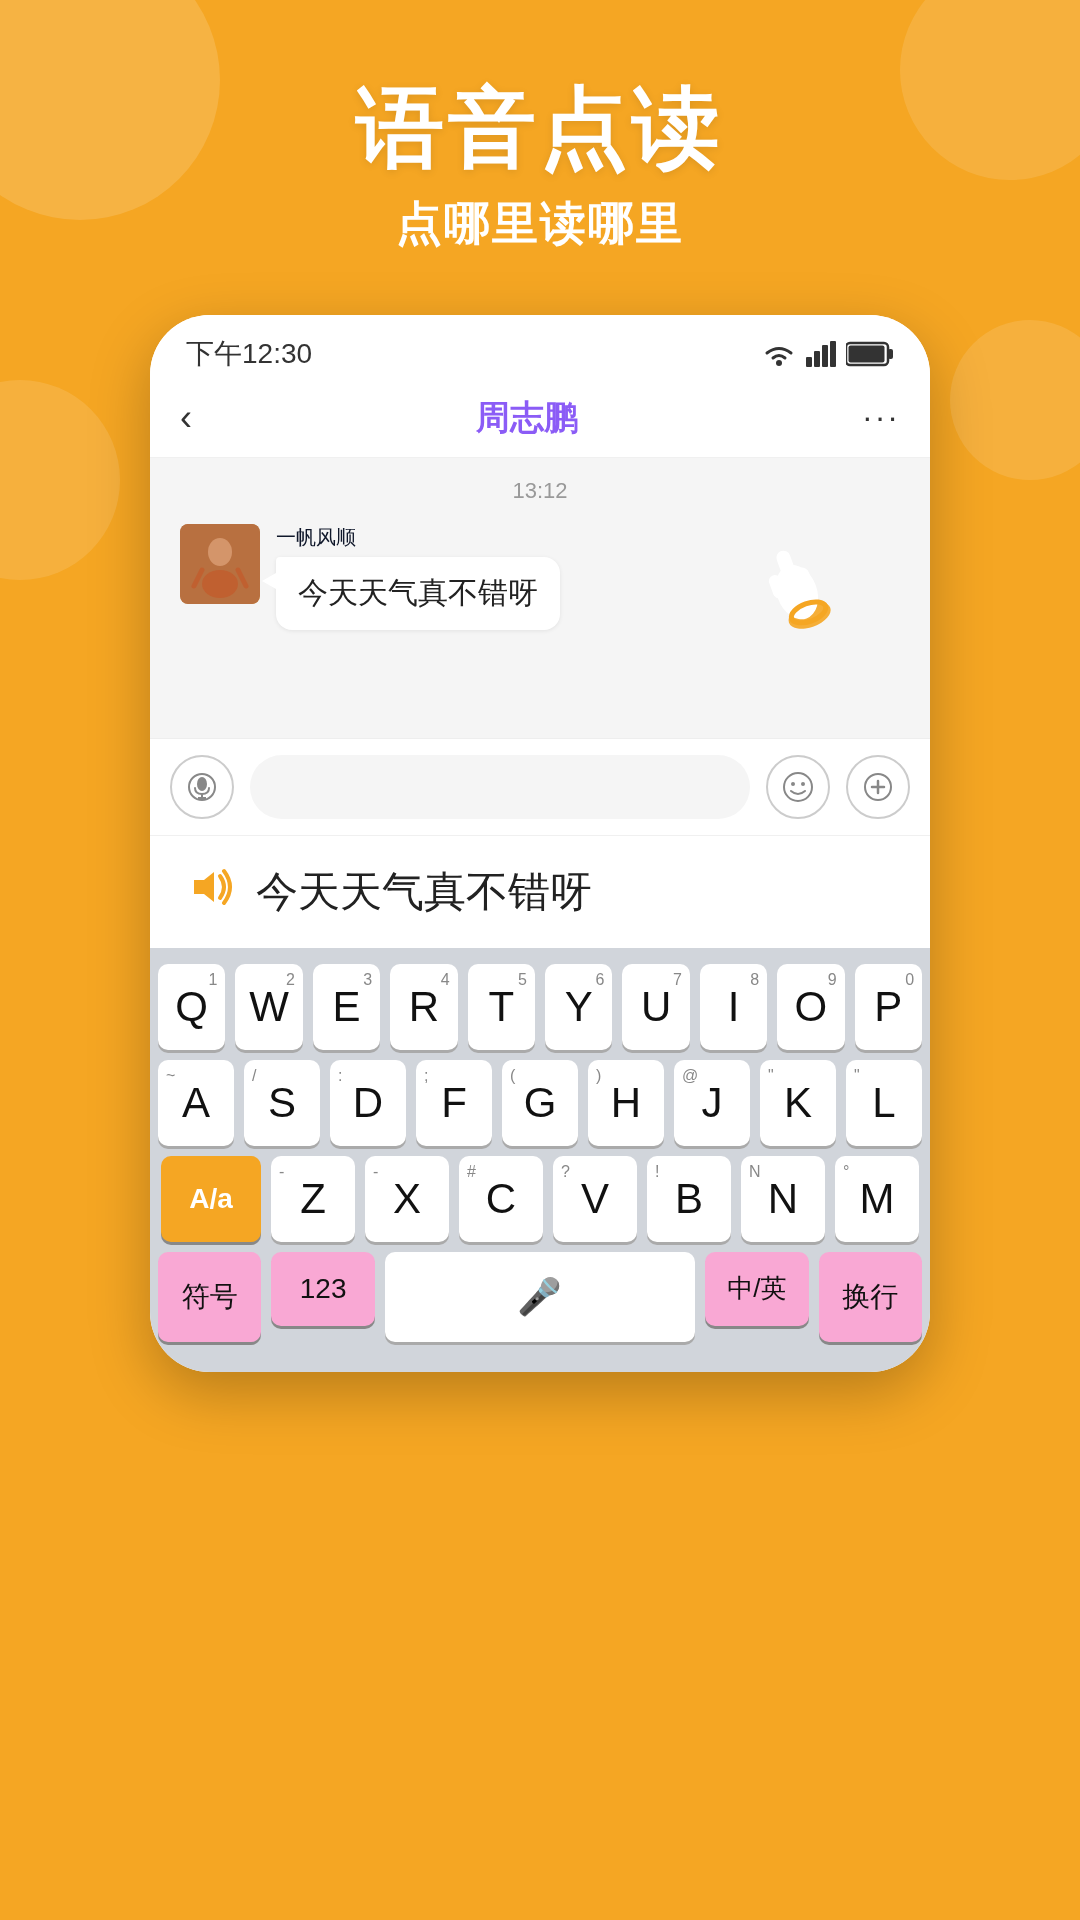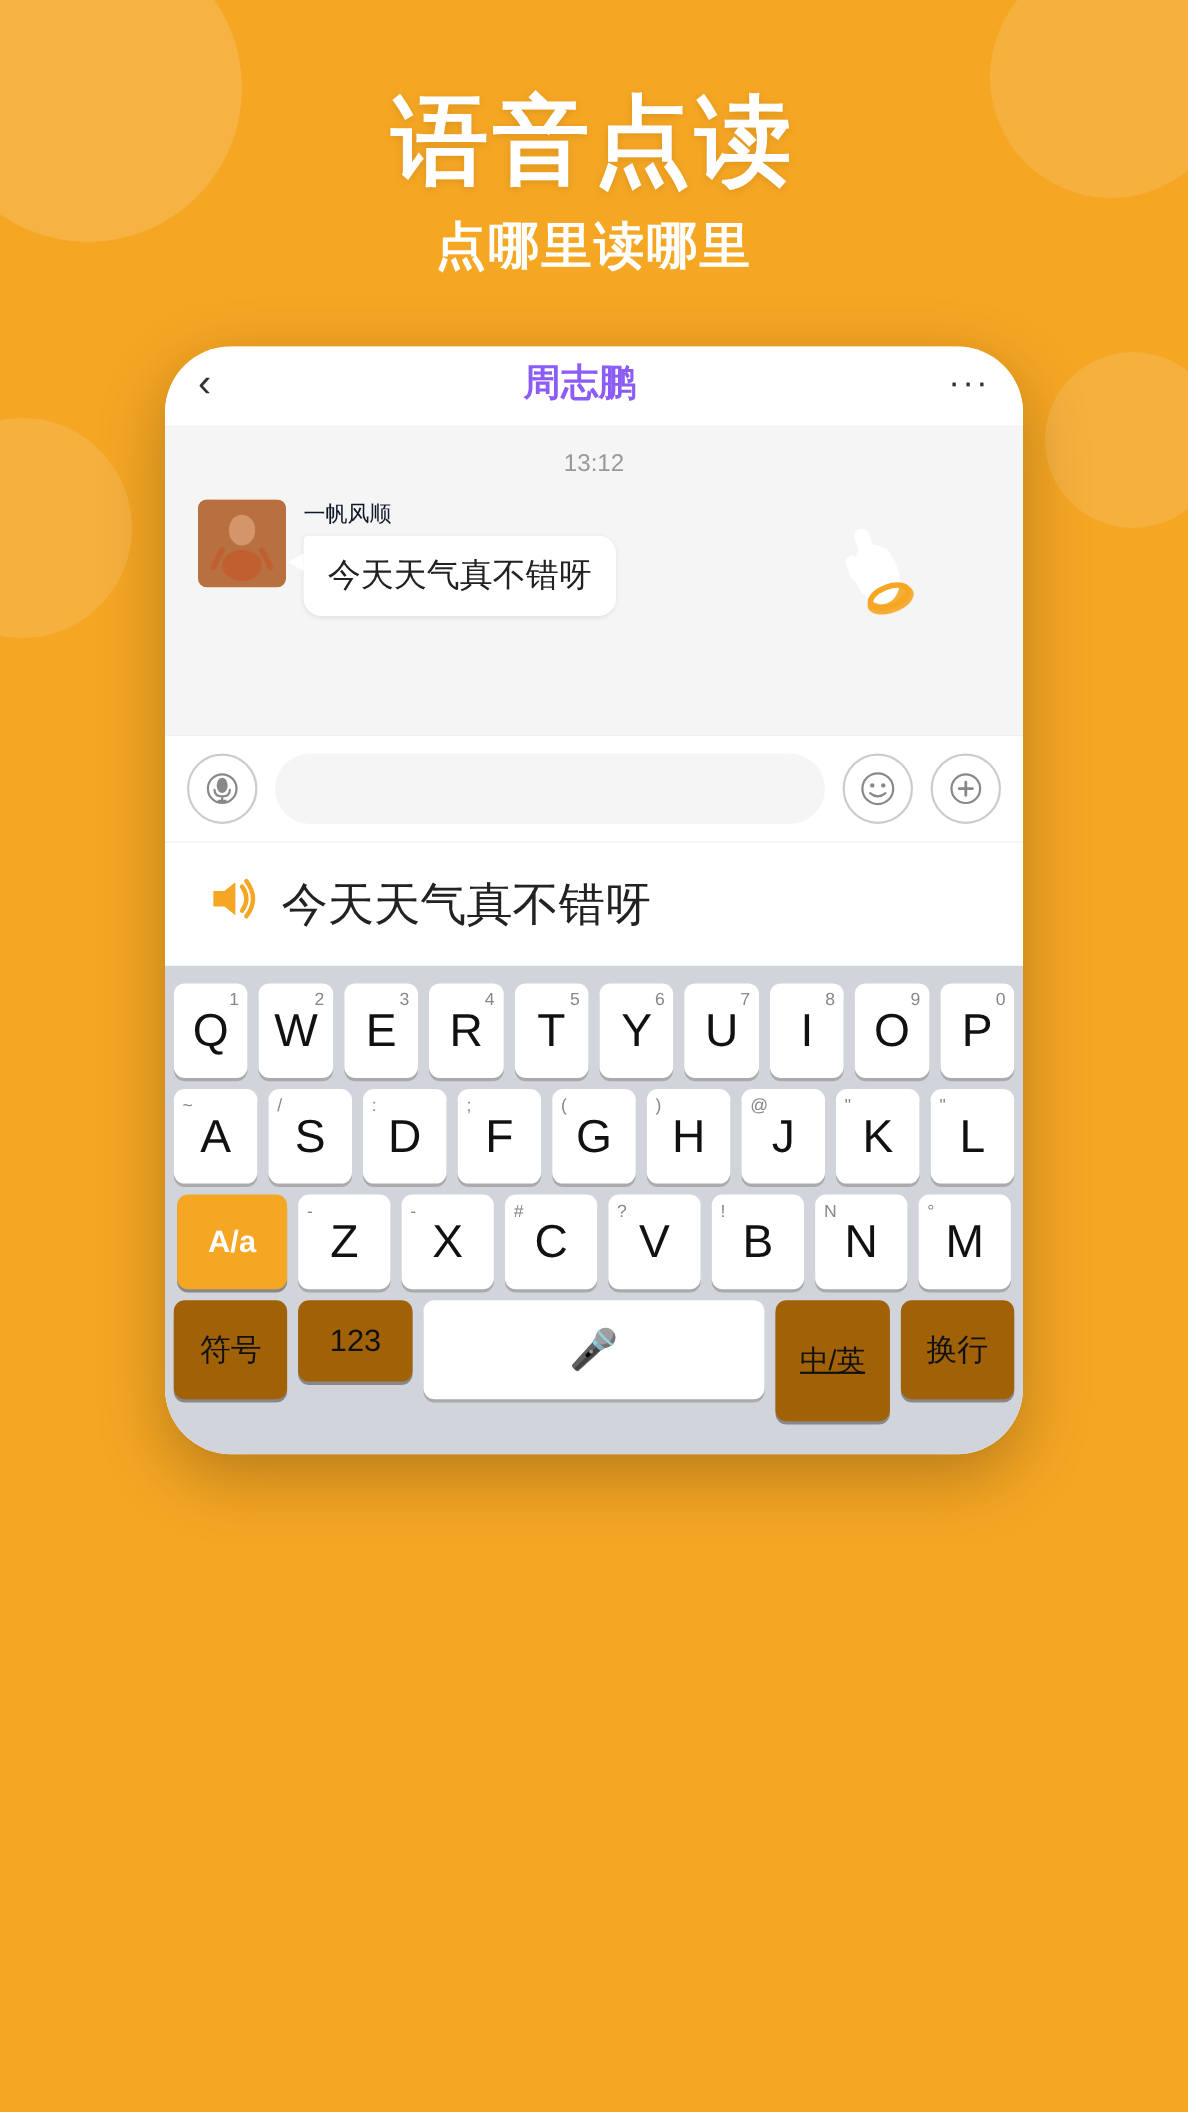--- a/index.html
+++ b/index.html
@@ -324,21 +324,21 @@
     .key-space {
       background: #fff;
       flex: 3;
       font-size: 30px;
       color: #555;
     }
     .key-mic {
       font-size: 36px;
     }
     .key-dark {
-      background: #a16207;
+      background: #f9a8d4;
       box-shadow: 0 3px 0 #888;
       font-size: 28px;
       color: #111;
     }
     .key-delete {
       font-size: 28px;
       max-width: none;
       flex: 1.6;
     }
   </style>
@@ -350,20 +350,45 @@
 <div class="bg-circle-left"></div>
 <div class="bg-face-right"></div>
 
 <div class="header-section">
   <div class="main-title">语音点读</div>
   <div class="sub-title">点哪里读哪里</div>
 </div>
 
 <div class="phone-mockup">
 
+  <div class="status-bar">
+    <span class="status-time">下午12:30</span>
+    <div class="status-icons">
+
+      <svg width="34" height="26" viewBox="0 0 34 26">
+        <path d="M17 22 L17 22" stroke="#333" stroke-width="4" stroke-linecap="round"></path>
+        <path d="M11 17 Q17 12 23 17" stroke="#333" stroke-width="3" fill="none" stroke-linecap="round"></path>
+        <path d="M5 12 Q17 3 29 12" stroke="#333" stroke-width="3" fill="none" stroke-linecap="round"></path>
+        <circle cx="17" cy="22" r="3" fill="#333"></circle>
+      </svg>
+
+      <svg width="30" height="26" viewBox="0 0 30 26">
+        <rect x="0" y="16" width="6" height="10" fill="#333" rx="1"></rect>
+        <rect x="8" y="10" width="6" height="16" fill="#333" rx="1"></rect>
+        <rect x="16" y="4" width="6" height="22" fill="#333" rx="1"></rect>
+        <rect x="24" y="0" width="6" height="26" fill="#333" rx="1"></rect>
+      </svg>
+
+      <svg width="48" height="26" viewBox="0 0 48 26">
+        <rect x="0" y="2" width="42" height="22" rx="4" ry="4" stroke="#333" stroke-width="2.5" fill="none"></rect>
+        <rect x="42" y="8" width="5" height="10" rx="2" fill="#333"></rect>
+        <rect x="2.5" y="4.5" width="36" height="17" rx="2" fill="#333"></rect>
+      </svg>
+    </div>
+  </div>
 
   <div class="nav-bar">
     <span class="nav-back">‹</span>
     <span class="nav-title">周志鹏</span>
     <span class="nav-more">···</span>
   </div>
 
   <div class="chat-area">
     <div class="chat-timestamp">13:12</div>
     <div class="chat-message">
@@ -564,21 +589,21 @@
     <div class="key-row bottom-row">
       <div class="key key-dark" style="max-width:120px;height:90px;font-size:28px;">
         <span>符号</span>
       </div>
       <div class="key key-dark" style="max-width:120px;height:74px;font-size:28px;">
         <span>123</span>
       </div>
       <div class="key key-space" style="height:90px;flex:3;max-width:none;">
         <span class="key-mic">🎤</span>
       </div>
-      <div class="key key-dark" style="max-width:120px;height:110px;font-size:26px;text-decoration:underline;">
+      <div class="key key-dark" style="max-width:120px;height:74px;font-size:26px;">
         <span>中/英</span>
       </div>
       <div class="key key-dark" style="max-width:120px;height:90px;font-size:28px;">
         <span>换行</span>
       </div>
     </div>
   </div>
 </div>
 
 </body></html>

